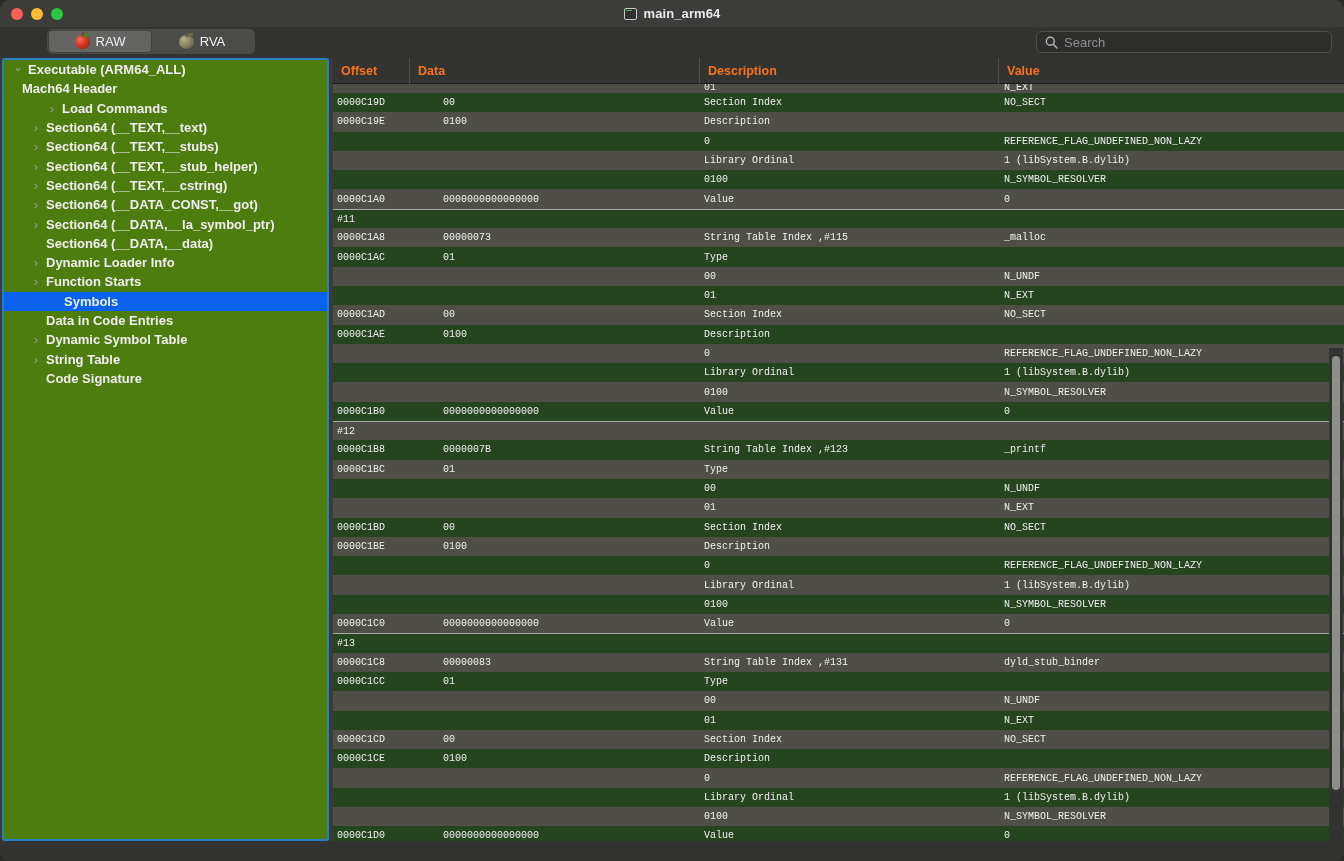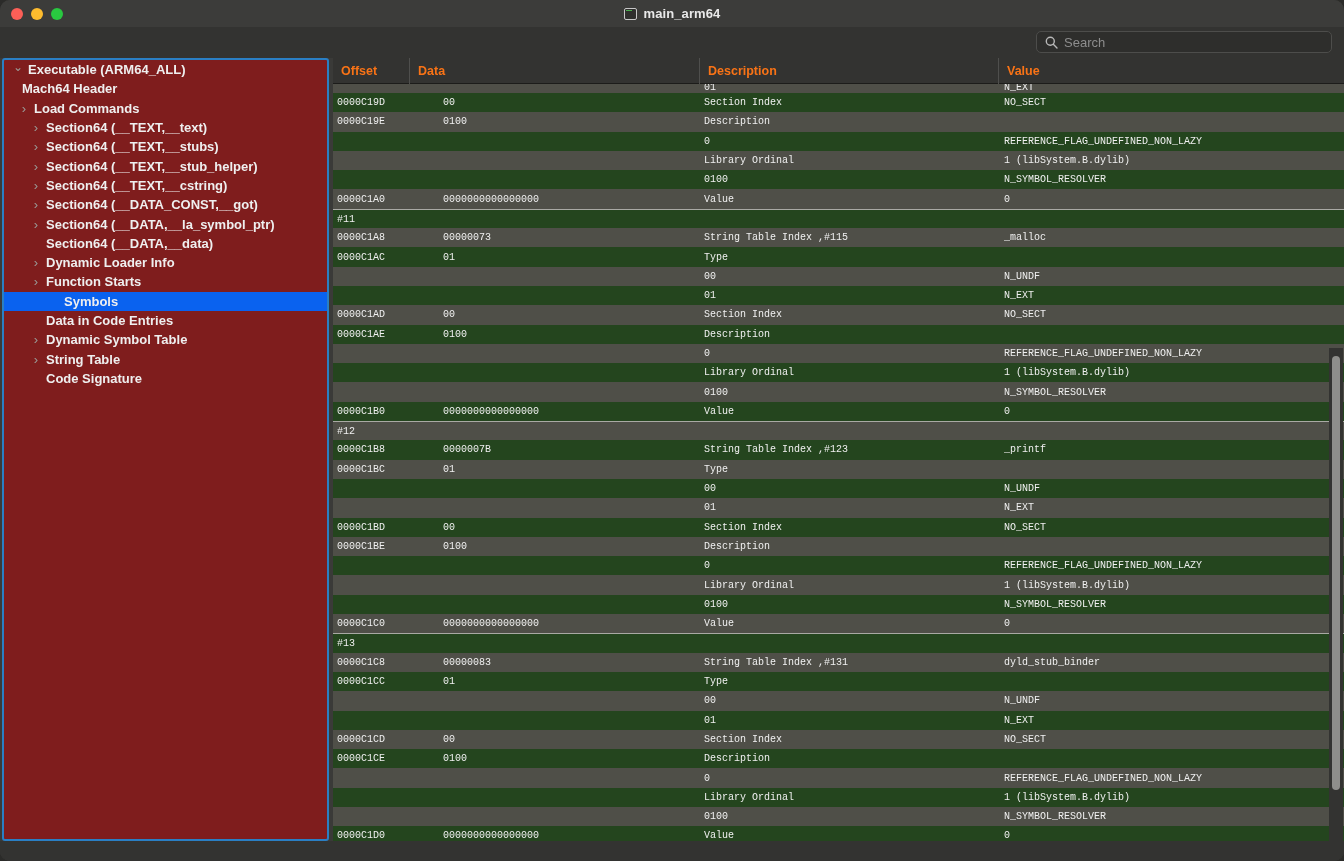--- a/index.html
+++ b/index.html
@@ -99,21 +99,21 @@
   #search-input {
     flex: 1; background: transparent; border: none; outline: none;
     color: #fde047; font-family: "Liberation Sans", sans-serif; font-size: 13px;
   }
   #search-input::placeholder { color: #8d8d8d; }
 
   
   #sidebar {
     position: absolute; left: 2px; top: 58px;
     width: 327px; height: 783px;
-    background: #7f1d1d;
+    background: #4d7c0f;
     border: 2px solid #2a7fc4;
     border-radius: 3px;
     overflow: hidden;
   }
   .tree-row {
     height: 19.3px;
     display: flex; align-items: center;
     color: #efefef; font-size: 13px; font-weight: bold;
     white-space: nowrap; cursor: default;
   }
@@ -196,41 +196,51 @@
       <div class="light green"></div>
     </div>
     <div id="title-wrap">
       <div id="doc-icon"></div>
       <span id="title-text">main_arm64</span>
     </div>
   </div>
 
   <div id="toolbar">
 
+    <div id="tabgroup">
+      <div class="tab active">
+        <span class="fruit red"></span>
+        <span>RAW</span>
+      </div>
+      <div class="tab">
+        <span class="fruit olive"></span>
+        <span>RVA</span>
+      </div>
+    </div>
 
     <div id="searchbox">
       <svg width="13" height="13" viewBox="0 0 13 13">
         <circle cx="5.3" cy="5.3" r="4" fill="none" stroke="#b9b9b9" stroke-width="1.4"></circle>
         <line x1="8.3" y1="8.3" x2="12" y2="12" stroke="#b9b9b9" stroke-width="1.4" stroke-linecap="round"></line>
       </svg>
       <input id="search-input" type="text" placeholder="Search" style="">
     </div>
   </div>
 
   <div id="sidebar">
     <div id="tree">
         <div class="tree-row" style="padding-left: 6px;">
           <span class="twisty open"></span>
           <span class="tree-label">Executable  (ARM64_ALL)</span>
         </div>
         <div class="tree-row" style="">
           <span class="twisty"></span>
           <span class="tree-label">Mach64 Header</span>
         </div>
-        <div class="tree-row" style="padding-left: 12px;">
+        <div class="tree-row" style="padding-left: 40px;">
           <span class="twisty closed"></span>
           <span class="tree-label">Load Commands</span>
         </div>
         <div class="tree-row" style="padding-left: 24px;">
           <span class="twisty closed"></span>
           <span class="tree-label">Section64 (__TEXT,__text)</span>
         </div>
         <div class="tree-row" style="padding-left: 24px;">
           <span class="twisty closed"></span>
           <span class="tree-label">Section64 (__TEXT,__stubs)</span>

